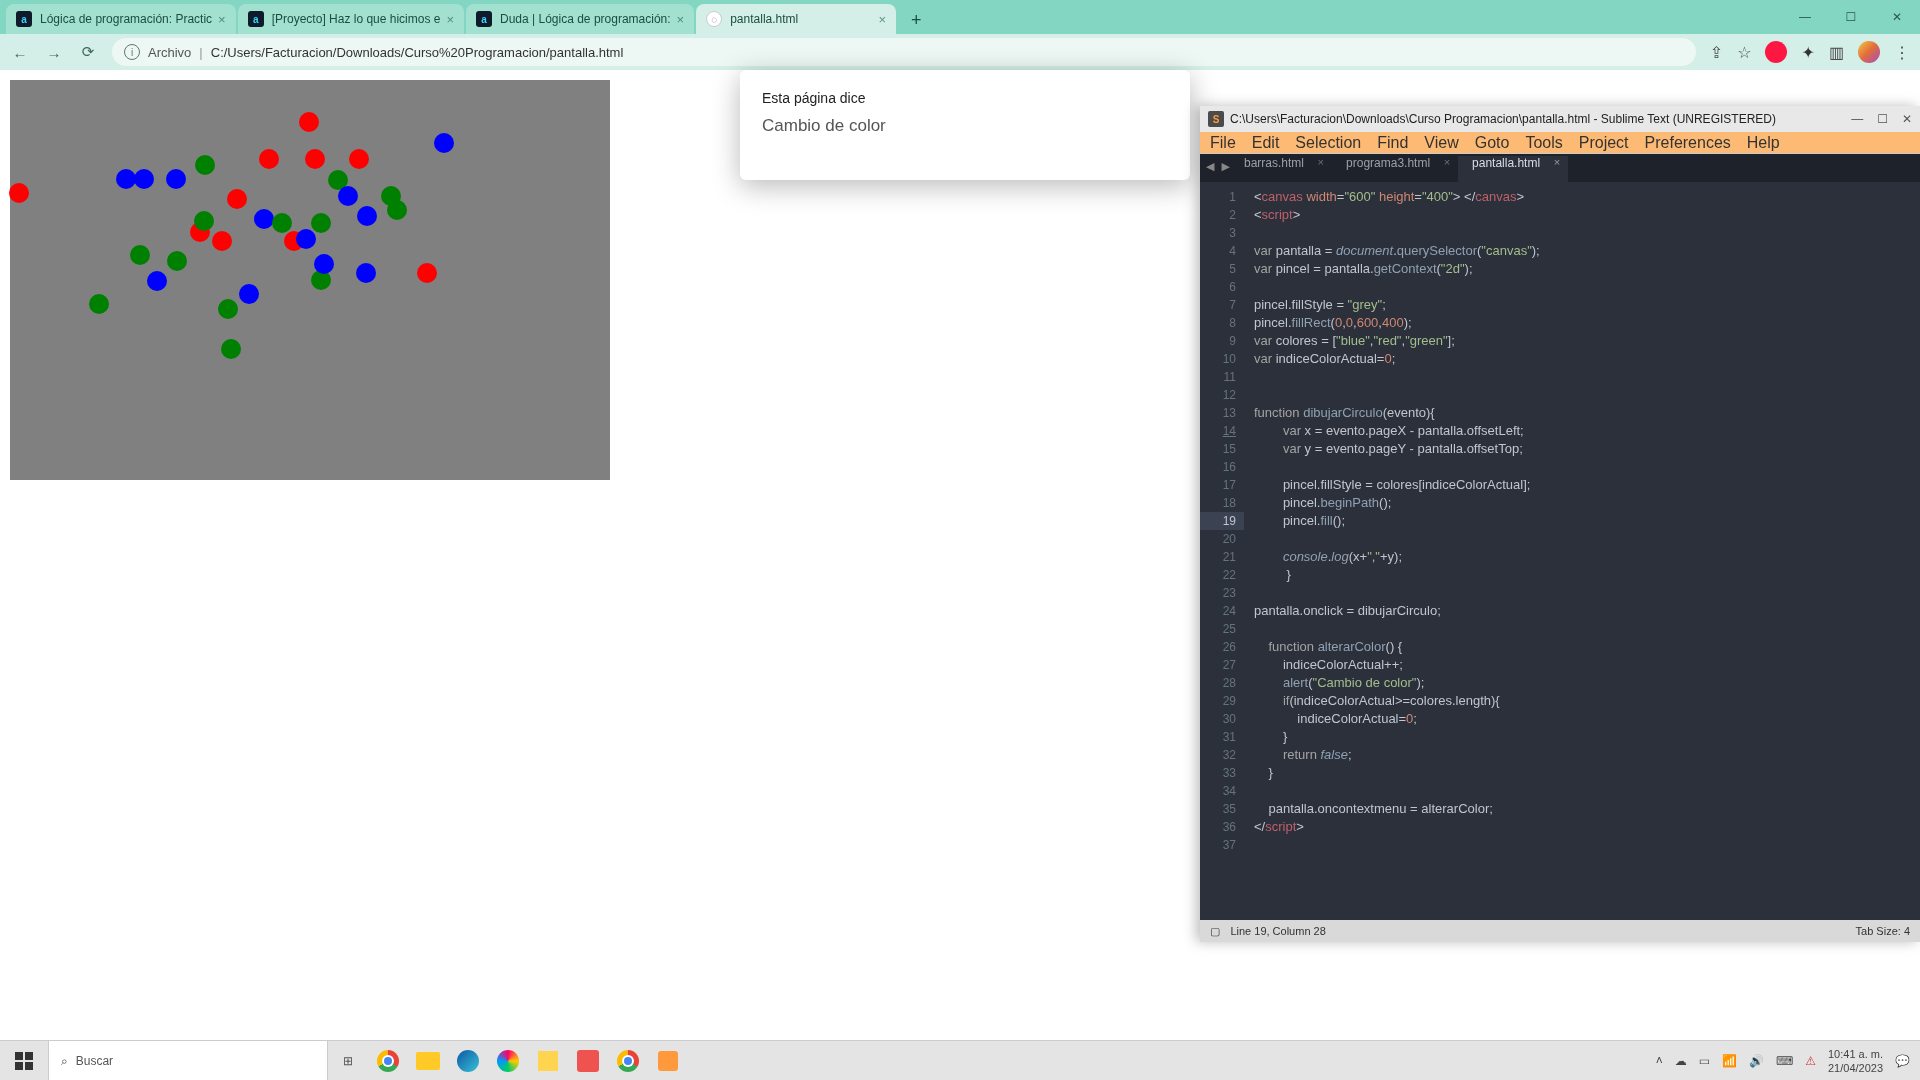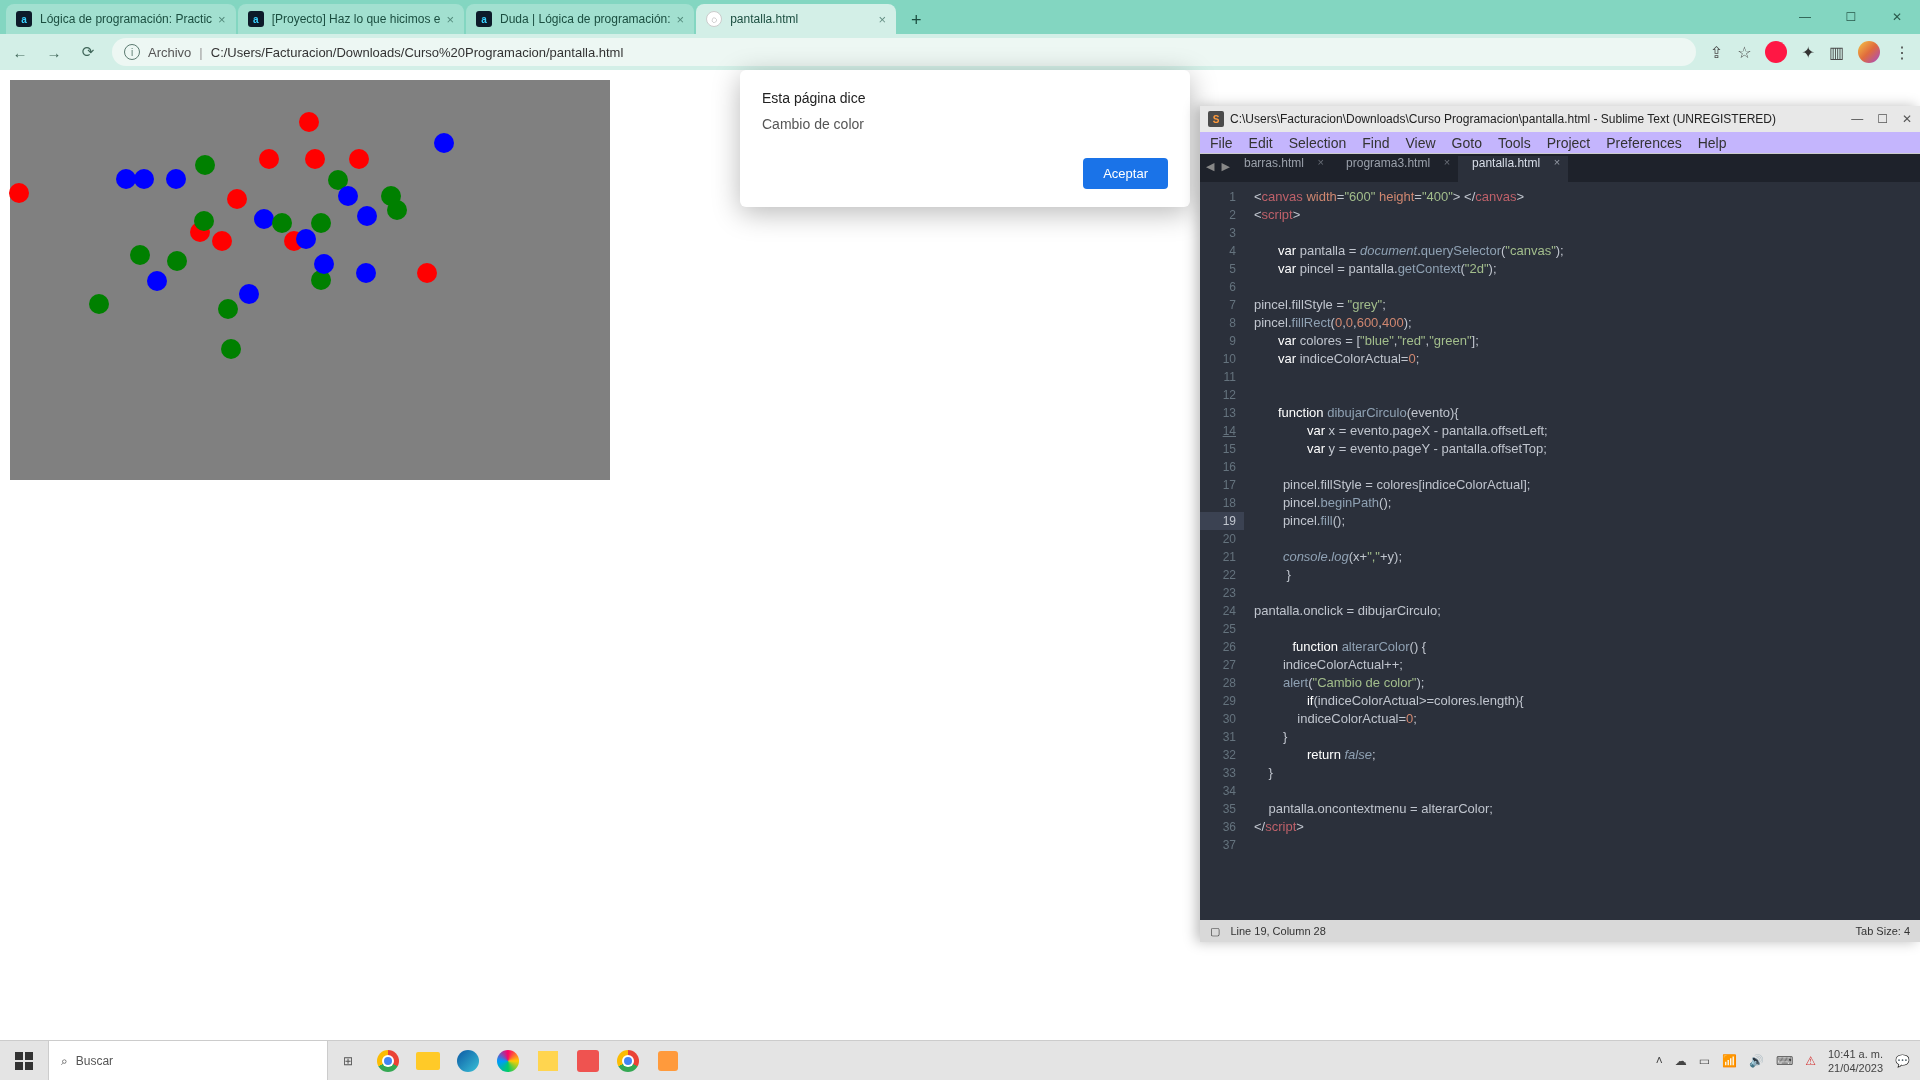--- a/index.html
+++ b/index.html
@@ -28,45 +28,45 @@
 .righticons .circ { width:22px;height:22px;border-radius:50%;}
 .page { position:relative; width:100%; height:calc(100% - 70px); background:#fff; }
 
 
 .canvas { position:absolute; left:10px; top:10px; width:600px; height:400px; background:#808080; }
 .dot { position:absolute; width:20px; height:20px; border-radius:50%; transform:translate(-50%,-50%); }
 
 
 .alert { position:absolute; left:740px; top:70px; width:450px; background:#fff; border-radius:6px; box-shadow:0 6px 28px rgba(0,0,0,.28); padding:20px 22px 18px; }
 .alert .hdr { font-size:14px; color:#222; margin-bottom:10px;}
-.alert .msg { font-size:14px; color:#555; margin-bottom:26px;}
+.alert .msg { font-size:17px; color:#555; margin-bottom:26px;}
 .alert .btns { text-align:right; }
 .alert button { background:#1a73e8; color:#fff; border:none; padding:8px 20px; border-radius:4px; font-size:13px; }
 
 
 .sublime { position:absolute; left:1200px; top:106px; width:720px; height:836px; background:#2b303b; color:#c0c5ce; font-family:Consolas,monospace; font-size:13px; box-shadow:-4px 0 12px rgba(0,0,0,.25); }
 .st-title { height:26px; background:#e8e8e8; color:#222; font-family:"Segoe UI"; font-size:12px; display:flex; align-items:center; padding:0 8px;}
 .st-title .logo{width:16px;height:16px;background:#4b4b4b;border-radius:2px;margin-right:6px;display:flex;align-items:center;justify-content:center;color:#ff9a3c;font-size:10px;font-weight:bold;}
 .st-title .winbtn{margin-left:auto;display:flex;gap:14px;color:#555;}
-.st-menu { height:22px; background:#c4b5fd; color:#333; font-family:"Segoe UI"; font-size:14px; display:flex; align-items:center; gap:16px; padding:0 10px; border-bottom:1px solid #ccc;}
+.st-menu { height:22px; background:#fdba74; color:#333; font-family:"Segoe UI"; font-size:16px; display:flex; align-items:center; gap:16px; padding:0 10px; border-bottom:1px solid #ccc;}
 .st-tabs { height:28px; background:#1e222b; display:flex; align-items:flex-end; padding-left:30px; position:relative;}
 .st-tabs .arrows{position:absolute;left:6px;top:6px;color:#888;font-size:11px;letter-spacing:2px;}
 .st-tab { height:26px; padding:0 28px 0 14px; font-size:12px; color:#9aa0aa; display:flex; position:relative;}
 .st-tab.active { background:#2b303b; color:#d8dee9; }
 .st-tab .x { position:absolute; right:8px; font-size:11px; opacity:.6;}
 .editor { display:flex; height:calc(100% - 26px - 22px - 28px - 22px); overflow:hidden;}
 .gutter { width:44px; background:#2b303b; color:#65737e; text-align:right; padding:6px 8px 0 0; line-height:18px; font-size:12px; user-select:none;}
 .gutter .hl { background:#3b4252; color:#c0c5ce; display:block; margin-right:-8px; padding-right:8px;}
 .code { flex:1; padding:6px 0 0 10px; line-height:18px; white-space:pre; font-size:13px;}
 .code .hl-line { background:#323846; display:inline-block; min-width:100%;}
 .st-status { height:22px; background:#d9d9d9; color:#333; font-family:"Segoe UI"; font-size:11px; display:flex; align-items:center; padding:0 10px;}
 .st-status .right{margin-left:auto;}
 
 
-.kw{color:#ffffff;margin-left:24px;} .it{color:#8fa1b3;font-style:italic;} .st{color:#a3be8c;} .nu{color:#d08770;} .op{color:#c0c5ce;} .tag{color:#bf616a;} .attr{color:#d08770;} .def{color:#8fa1b3;}
+.kw{color:#a3a3a3;} .it{color:#8fa1b3;font-style:italic;} .st{color:#a3be8c;} .nu{color:#d08770;} .op{color:#c0c5ce;} .tag{color:#bf616a;} .attr{color:#d08770;} .def{color:#8fa1b3;}
 
 
 .taskbar { position:absolute; left:0; bottom:0; width:1920px; height:40px; background:#e4e4e4; display:flex; align-items:center; font-size:12px; border-top:1px solid #ccc;}
 .taskbar .start{width:48px;height:40px;display:flex;align-items:center;justify-content:center;}
 .taskbar .start svg{width:18px;height:18px;}
 .taskbar .search{display:flex;align-items:center;gap:8px;height:40px;width:280px;background:#fff;border-left:1px solid #ccc;border-right:1px solid #ccc;padding:0 12px;color:#555;}
 .taskbar .tray{margin-left:auto;display:flex;align-items:center;gap:12px;padding:0 10px;color:#444;}
 .taskbar .clock{text-align:right;line-height:14px;font-size:11px;}
 .tb-icon{width:28px;height:28px;border-radius:4px;display:flex;align-items:center;justify-content:center;margin:0 6px;}
 </style>
@@ -160,21 +160,20 @@
         <div class="dot" style="left: 387px; top: 129.63px; background: green;"></div>
         <div class="dot" style="left: 417px; top: 192.593px; background: red;"></div>
         <div class="dot" style="left: 434.25px; top: 62.963px; background: blue;"></div>
       </div>
   </div>
 </div>
 
 <div class="alert">
   <div class="hdr">Esta página dice</div>
   <div class="msg">Cambio de color</div>
-  <div class="btns"><button>Aceptar</button></div>
 </div>
 
 <div class="sublime">
   <div class="st-title">
     <div class="logo">S</div>
     <span>C:\Users\Facturacion\Downloads\Curso Programacion\pantalla.html - Sublime Text (UNREGISTERED)</span>
     <div class="winbtn">
         <span>—</span>
         <span>☐</span>
         <span>✕</span>

